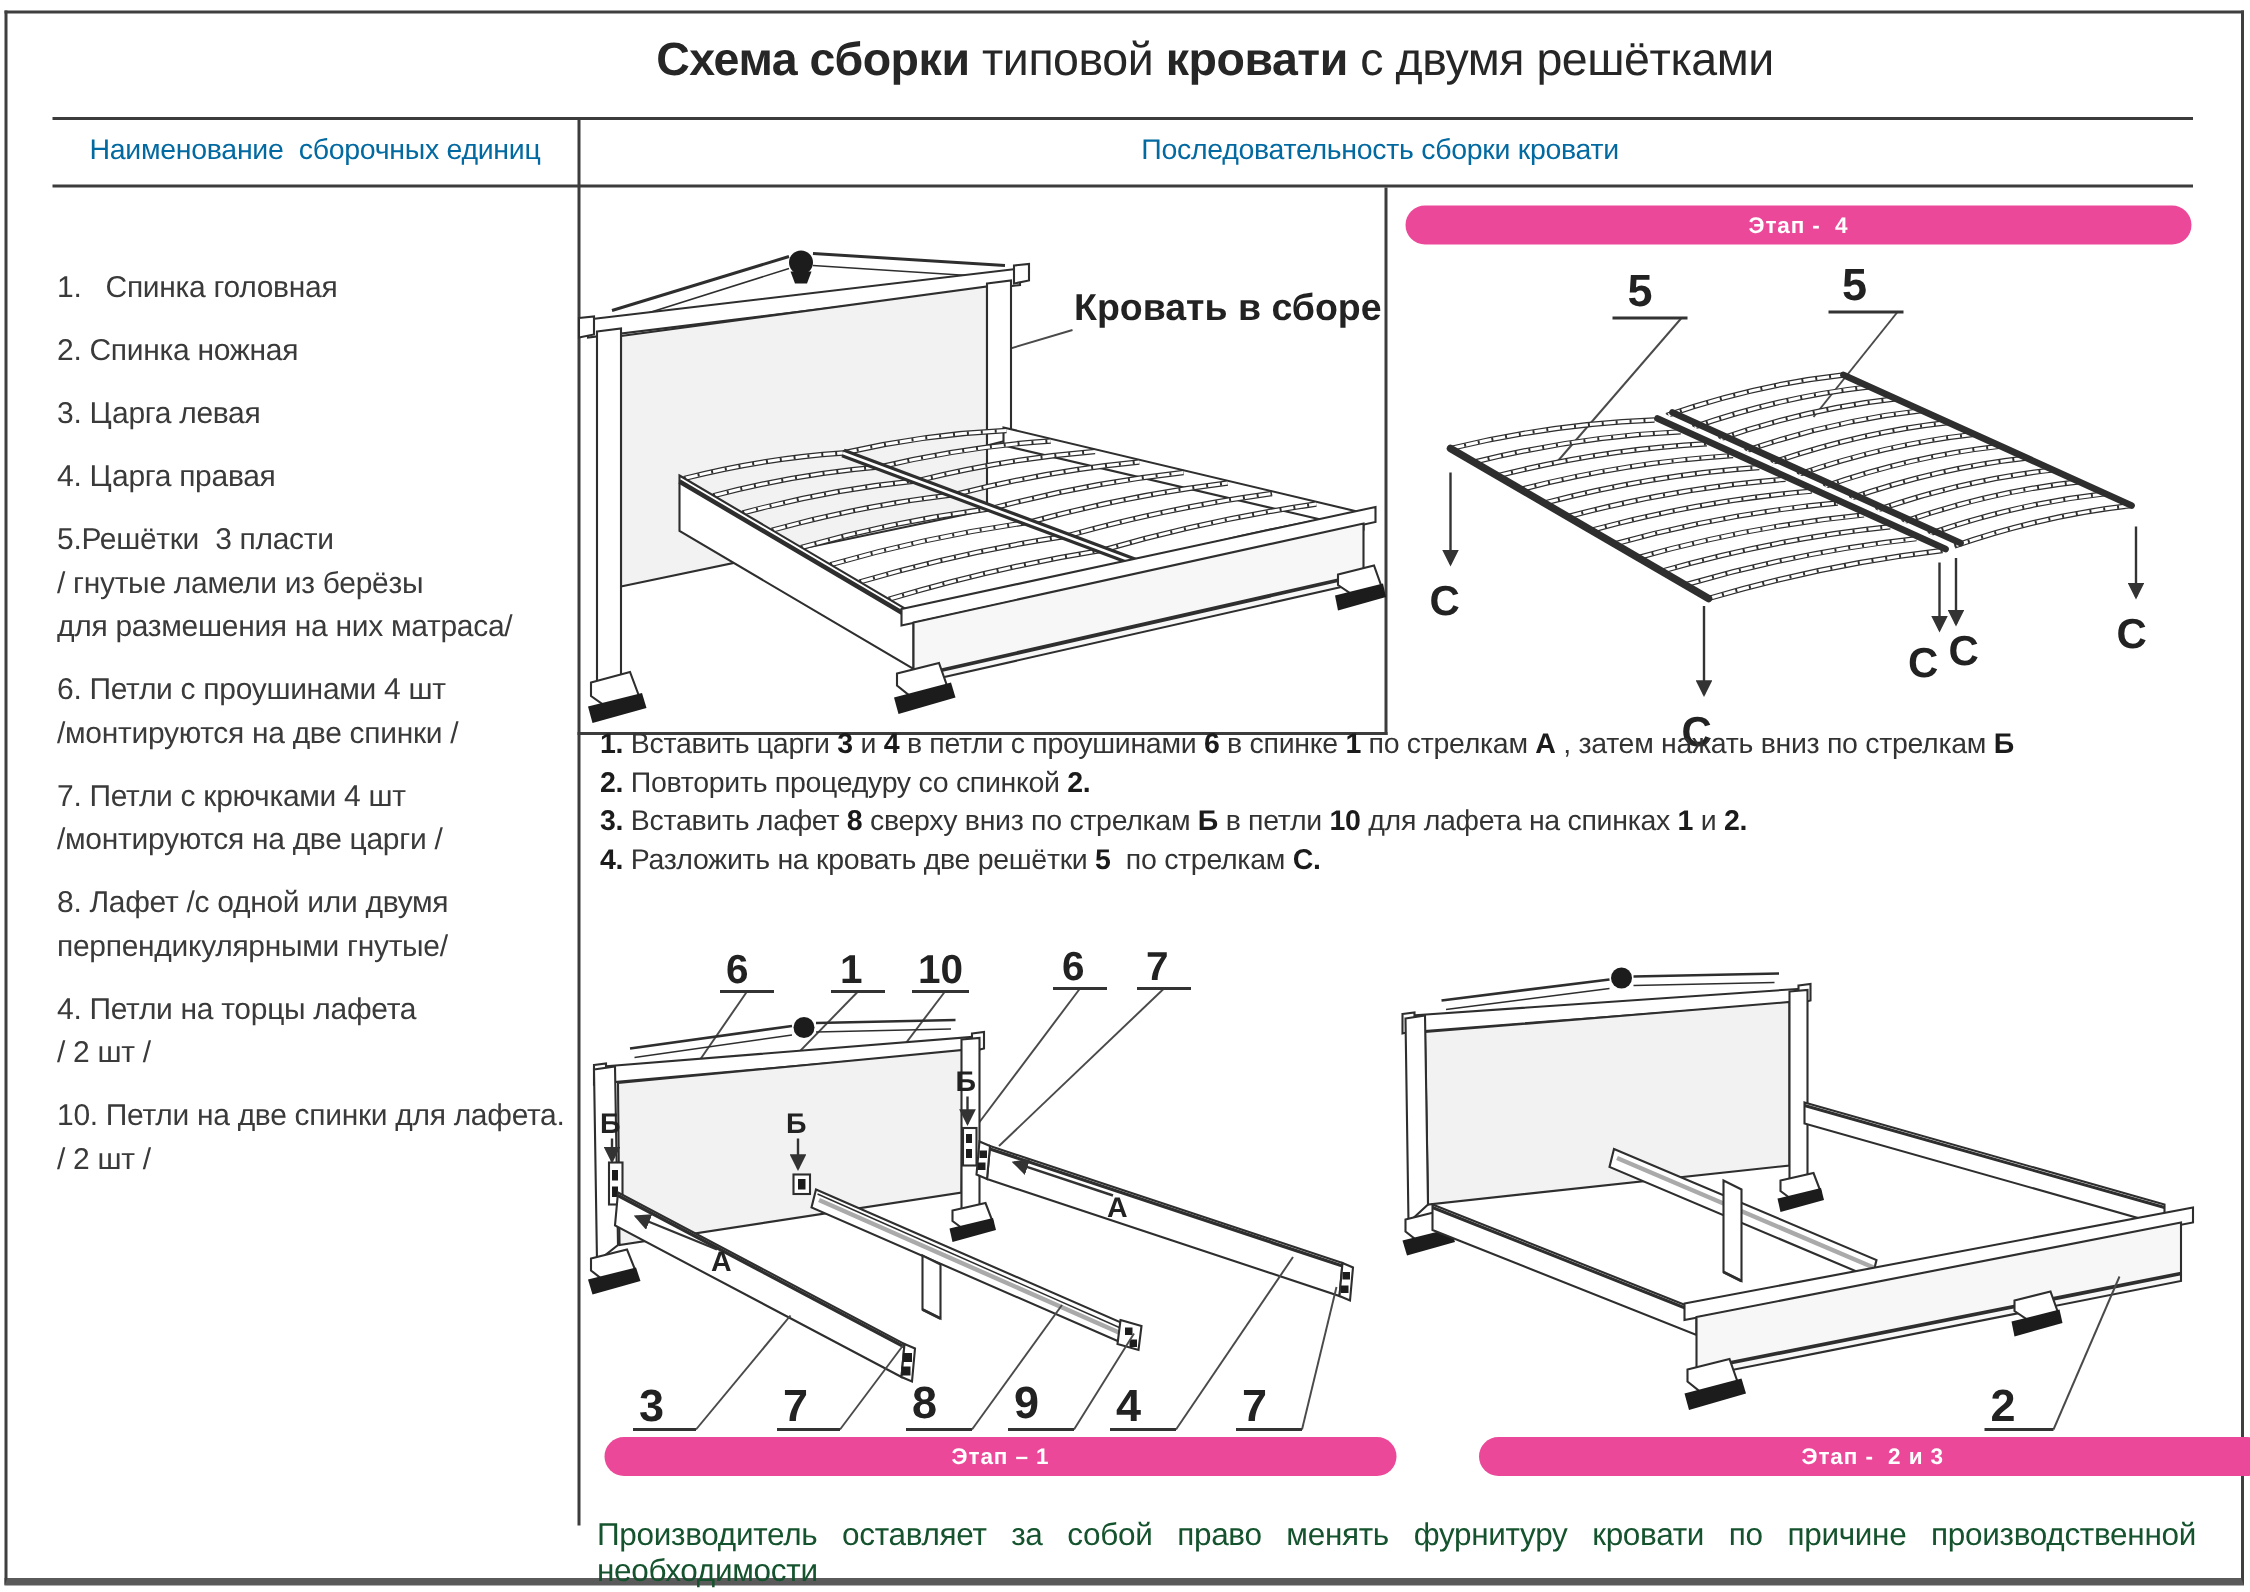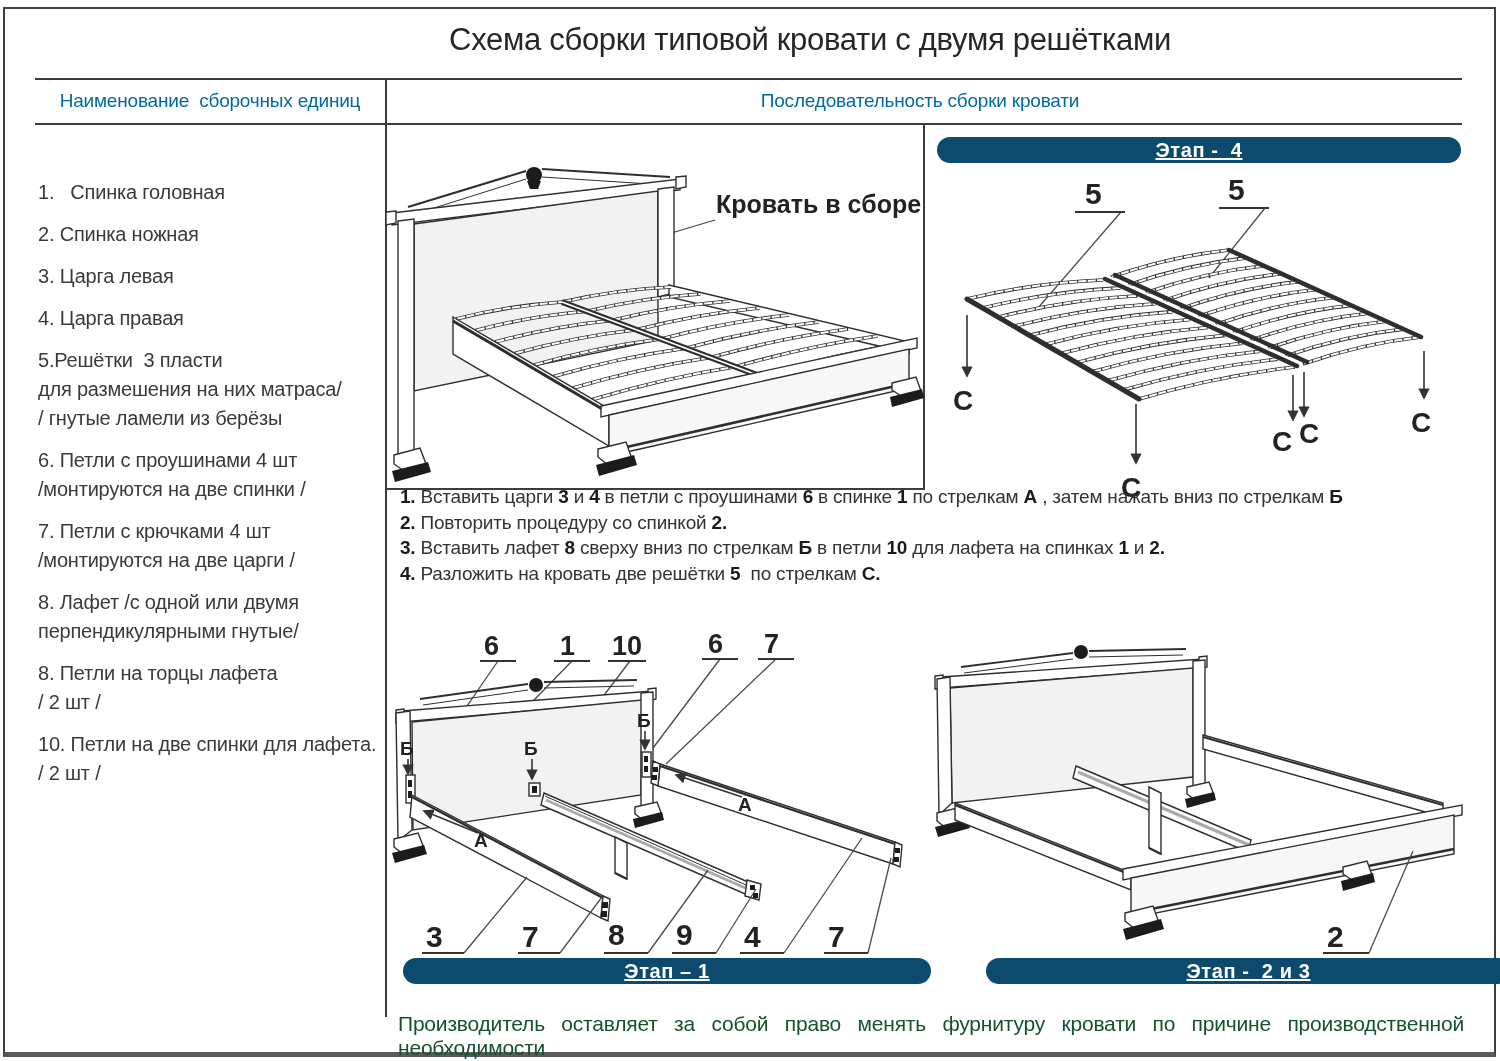--- a/index.html
+++ b/index.html
@@ -2,34 +2,34 @@
 <html><head>
 <meta charset="utf-8">
 <style>
   html,body{margin:0;padding:0;background:#ffffff;}
   body{font-family:"Liberation Sans",sans-serif;color:#2f2f2f;}
   .page{position:relative;width:1500px;height:1061px;background:#fff;overflow:hidden;}
   .frame{position:absolute;left:3px;top:7px;right:4px;bottom:4px;
          border:2px solid #3f3f3f;border-bottom:5px solid #5a5a5a;}
   .title{position:absolute;left:120px;top:22px;width:1380px;text-align:center;
          font-size:31px;letter-spacing:-.3px;color:#262626;white-space:pre;}
-  .title .b{font-weight:normal;}
+  .title .b{font-weight:bold;}
   .hline{position:absolute;height:2px;background:#3c3c3c;}
   .vline{position:absolute;width:2px;background:#3c3c3c;}
   .col-header{position:absolute;top:90px;font-size:19px;color:#0369a1;
               text-align:center;letter-spacing:-.2px;white-space:pre;}
   .panel-box{position:absolute;left:385px;top:125px;width:540px;height:365px;
              border-right:2px solid #3c3c3c;border-bottom:2px solid #3c3c3c;box-sizing:border-box;}
   .parts{position:absolute;left:38px;top:178px;width:340px;font-size:20px;
          line-height:29px;color:#3a3a3a;letter-spacing:-.2px;}
   .part-item{margin-bottom:13px;}
   .part-line{white-space:pre;}
-  .pill{position:absolute;height:26px;background:#0c4a6e;border-radius:13px;color:#fff;
+  .pill{position:absolute;height:26px;background:#ec4899;border-radius:13px;color:#fff;
         display:flex;align-items:center;justify-content:center;
-        font-size:20px;font-weight:bold;letter-spacing:.6px;white-space:pre;text-decoration:underline;}
+        font-size:15px;font-weight:bold;letter-spacing:.6px;white-space:pre;}
   .instr{position:absolute;left:400px;top:484px;width:1064px;font-size:19px;
          line-height:25.5px;color:#333;letter-spacing:-.2px;}
   .instr-line{white-space:pre-wrap;}
   .instr .b{font-weight:bold;color:#1b1b1b;}
   .footer{position:absolute;left:398px;top:1012px;width:1066px;font-size:21px;color:#14532d;
           text-align:justify;text-align-last:justify;letter-spacing:-.2px;}
   svg.draw{position:absolute;overflow:visible;}
   svg text{font-family:"Liberation Sans",sans-serif;fill:#222;font-weight:bold;}
   .lead{stroke:#4a4a4a;stroke-width:1.3;fill:none;}
   .ul{stroke:#333;stroke-width:2;}
@@ -63,37 +63,37 @@
         <div class="part-line">2. Спинка ножная</div>
       </div>
       <div class="part-item">
         <div class="part-line">3. Царга левая</div>
       </div>
       <div class="part-item">
         <div class="part-line">4. Царга правая</div>
       </div>
       <div class="part-item">
         <div class="part-line">5.Решётки  3 пласти</div>
+        <div class="part-line">/ гнутые ламели из берёзы</div>
         <div class="part-line">для размешения на них матраса/</div>
-        <div class="part-line">/ гнутые ламели из берёзы</div>
       </div>
       <div class="part-item">
         <div class="part-line">6. Петли с проушинами 4 шт</div>
         <div class="part-line">/монтируются на две спинки /</div>
       </div>
       <div class="part-item">
         <div class="part-line">7. Петли с крючками 4 шт</div>
         <div class="part-line">/монтируются на две царги /</div>
       </div>
       <div class="part-item">
         <div class="part-line">8. Лафет /с одной или двумя</div>
         <div class="part-line">перпендикулярными гнутые/</div>
       </div>
       <div class="part-item">
-        <div class="part-line">8. Петли на торцы лафета</div>
+        <div class="part-line">4. Петли на торцы лафета</div>
         <div class="part-line">/ 2 шт /</div>
       </div>
       <div class="part-item">
         <div class="part-line">10. Петли на две спинки для лафета.</div>
         <div class="part-line">/ 2 шт /</div>
       </div>
     </div>
 
   <div class="panel-box"></div>
 

